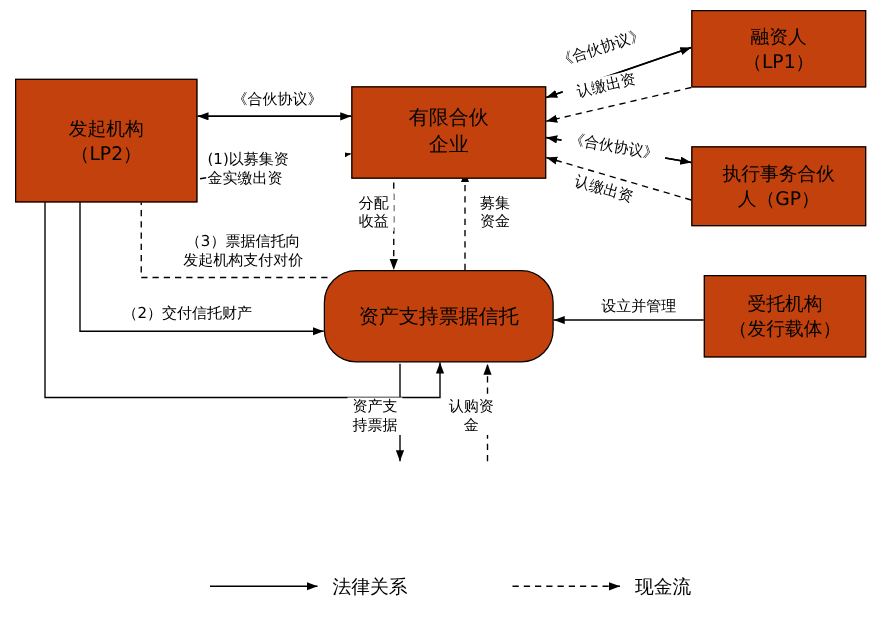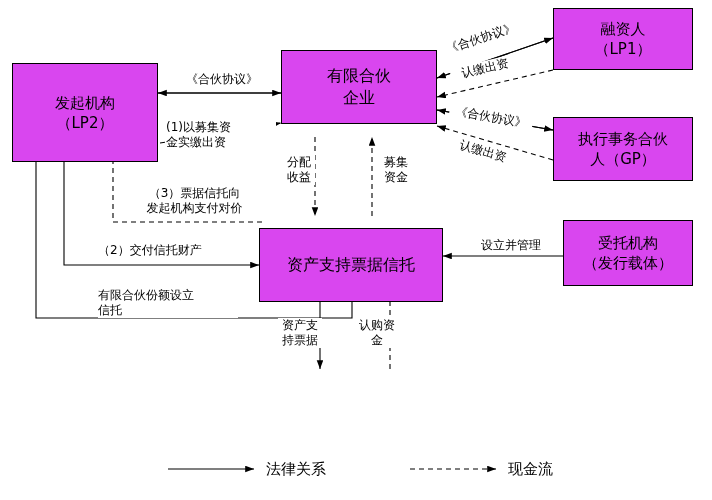--- a/index.html
+++ b/index.html
@@ -20,21 +20,21 @@
     left: 0;
     top: 0;
     width: 712px;
     height: 500px;
     pointer-events: none;
   }
   .node {
     position: absolute;
     box-sizing: border-box;
     border: 1px solid #000000;
-    background: #d946ef;
+    background: #c2410c;
     display: flex;
     align-items: center;
     justify-content: center;
     text-align: center;
     font-size: 15px;
     line-height: 20px;
     color: #000000;
     white-space: pre-line;
     z-index: 2;
   }
@@ -109,47 +109,45 @@
     <line x1="320" y1="291" x2="320" y2="369" stroke="#000" stroke-width="1.1" marker-end="url(#arrow)"></line>
 
     <line x1="390" y1="369" x2="390" y2="291" stroke="#000" stroke-width="1.1" stroke-dasharray="5,4" marker-end="url(#arrowD)"></line>
 
     <line x1="168" y1="469" x2="254" y2="469" stroke="#000" stroke-width="1.1" marker-end="url(#arrow)"></line>
     <line x1="410" y1="469" x2="496" y2="469" stroke="#000" stroke-width="1.1" stroke-dasharray="5,4" marker-end="url(#arrowD)"></line>
   </svg>
 
   <div class="node" style="left:12px; top:63px; width:146px; height:99px;">发起机构
 （LP2）</div>
-  <div class="node big" style="left:281px; top:50px; width:156px; height:74px;font-family:Liberation Serif, serif;">有限合伙
+  <div class="node big" style="left:281px; top:69px; width:156px; height:74px;font-family:Liberation Serif, serif;">有限合伙
 企业</div>
   <div class="node" style="left:553px; top:8px; width:140px; height:62px;">融资人
 （LP1）</div>
   <div class="node" style="left:553px; top:117px; width:140px; height:64px;">执行事务合伙
 人（GP）</div>
-  <div class="node big" style="left:259px; top:228px; width:184px; height:74px;">资产支持票据信托</div>
+  <div class="node big" style="left:259px; top:216px; width:184px; height:74px;border-radius:26px;">资产支持票据信托</div>
   <div class="node" style="left:563px; top:220px; width:130px; height:66px;">受托机构
 （发行载体）</div>
 
   <div class="lbl" style="left:176px; top:72px; width:92px;">《合伙协议》</div>
   <div class="lbl" style="left:441px; top:31px; width:80px; transform:rotate(-18deg);">《合伙协议》</div>
   <div class="lbl" style="left:450px; top:61px; width:70px; transform:rotate(-13deg);">认缴出资</div>
   <div class="lbl" style="left:449px; top:110px; width:84px; transform:rotate(10deg);">《合伙协议》</div>
   <div class="lbl" style="left:448px; top:144px; width:70px; transform:rotate(16deg);">认缴出资</div>
 
   <div class="lbl left" style="left:166px; top:120px; width:110px;">(1)以募集资
 金实缴出资</div>
   <div class="lbl" style="left:283px; top:155px; width:32px;">分配
 收益</div>
   <div class="lbl" style="left:380px; top:155px; width:32px;">募集
 资金</div>
   <div class="lbl" style="left:122px; top:186px; width:145px;">（3）票据信托向
 发起机构支付对价</div>
   <div class="lbl left" style="left:98px; top:243px; width:150px;">（2）交付信托财产</div>
-  <div class="lbl left" style="left:98px; top:288px; width:140px;">有限合伙份额设立
-信托</div>
   <div class="lbl" style="left:461px; top:238px; width:100px;">设立并管理</div>
   <div class="lbl" style="left:278px; top:318px; width:44px;">资产支
 持票据</div>
   <div class="lbl" style="left:355px; top:318px; width:44px;">认购资
 金</div>
 
   <div class="legend-text" style="left:266px; top:461px;">法律关系</div>
   <div class="legend-text" style="left:508px; top:461px;">现金流</div>
 
 </div>

